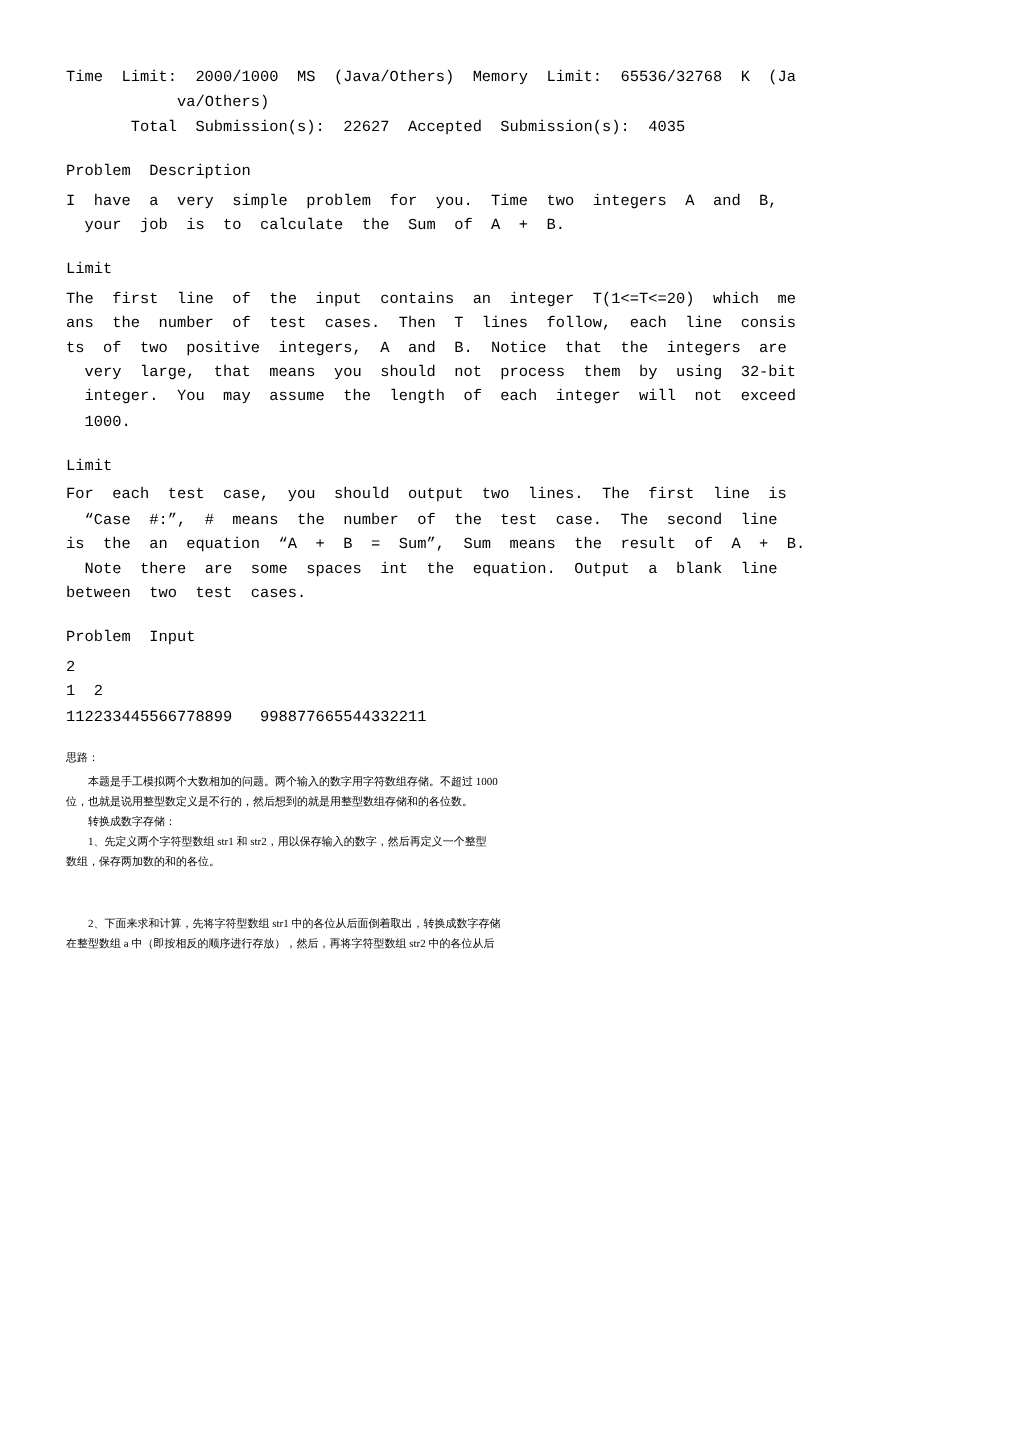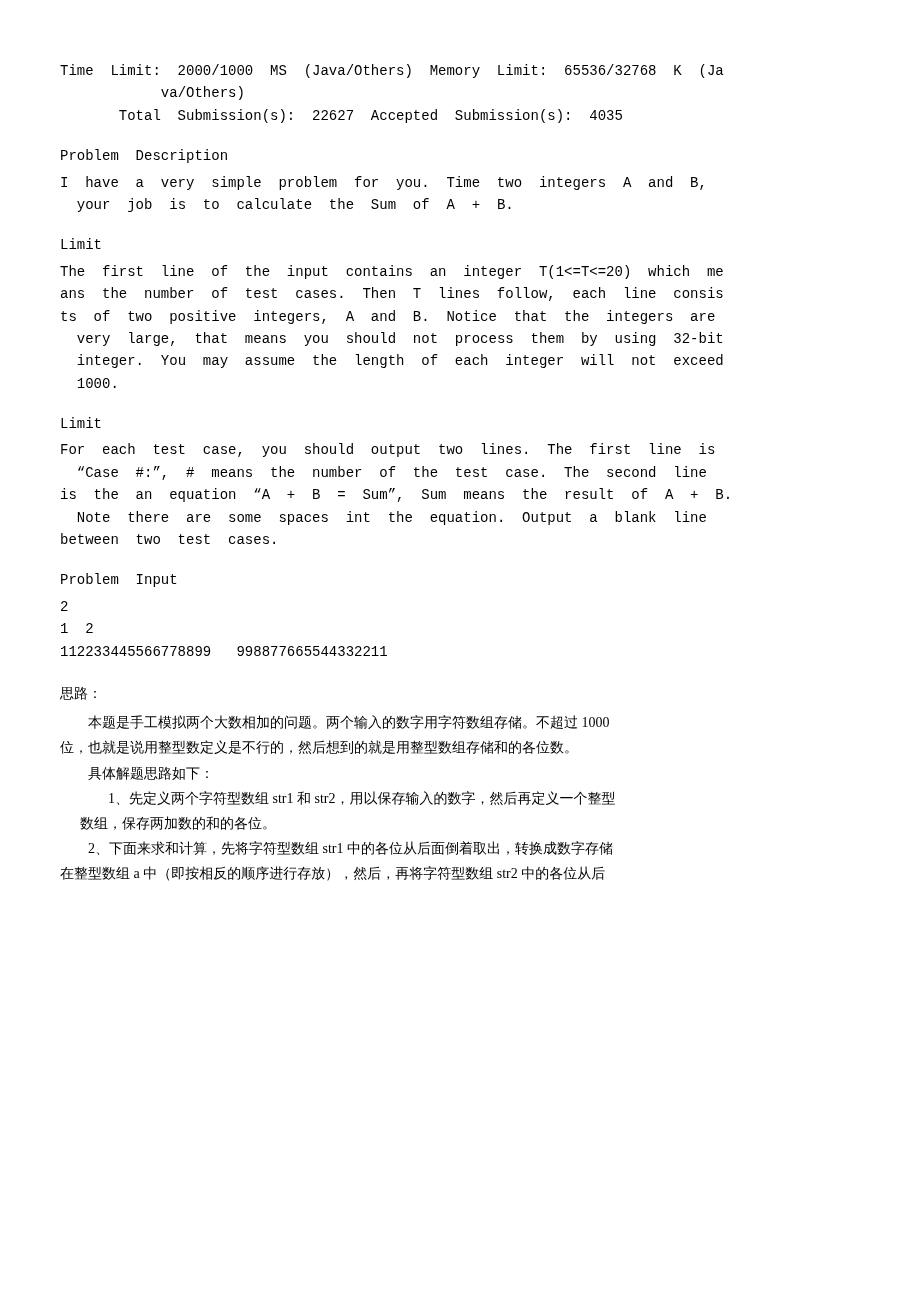--- a/index.html
+++ b/index.html
@@ -23,21 +23,21 @@
     }
     .section {
       margin-bottom: 18px;
     }
     .section-title {
       font-weight: normal;
       margin-bottom: 4px;
     }
     .chinese-section {
       font-family: SimSun, '宋体', serif;
-      font-size: 14px;
+      font-size: 10px;
       line-height: 1.8;
     }
     .chinese-indent {
       text-indent: 2em;
     }
   </style>
 </head>
 <body>
 
 <div>
@@ -80,20 +80,20 @@
 112233445566778899   998877665544332211</div>
   </div>
 
   <div class="section">
   </div>
 
   <div class="section chinese-section">
     <div class="section-title">思路：</div>
     <div class="content-block chinese-indent" style="white-space:pre-wrap;">本题是手工模拟两个大数相加的问题。两个输入的数字用字符数组存储。不超过 1000
 位，也就是说用整型数定义是不行的，然后想到的就是用整型数组存储和的各位数。</div>
-    <div class="content-block chinese-indent">具体解题思路如下：</div>
-    <div class="content-block" style="white-space:pre-wrap; text-indent:2em;margin-left:20px;">1、先定义两个字符型数组 str1 和 str2，用以保存输入的数字，然后再定义一个整型
+    <div class="content-block chinese-indent">转换成数字存储：</div>
+    <div class="content-block" style="white-space:pre-wrap; text-indent:2em;">1、先定义两个字符型数组 str1 和 str2，用以保存输入的数字，然后再定义一个整型
 数组，保存两加数的和的各位。</div>
-    <div class="content-block" style="white-space:pre-wrap; text-indent:2em;">2、下面来求和计算，先将字符型数组 str1 中的各位从后面倒着取出，转换成数字存储
+    <div class="content-block" style="white-space:pre-wrap; text-indent:2em;margin-top:39px;">2、下面来求和计算，先将字符型数组 str1 中的各位从后面倒着取出，转换成数字存储
 在整型数组 a 中（即按相反的顺序进行存放），然后，再将字符型数组 str2 中的各位从后</div>
   </div>
 
 </div>
 
 </body></html>

